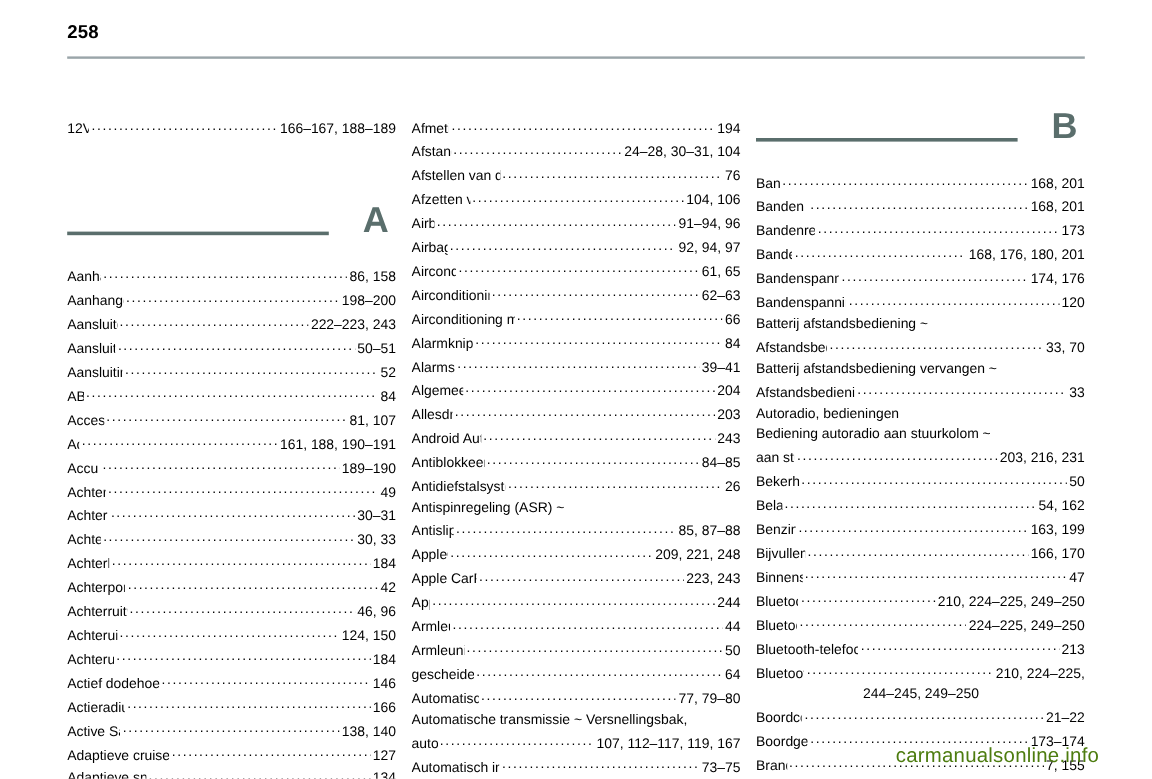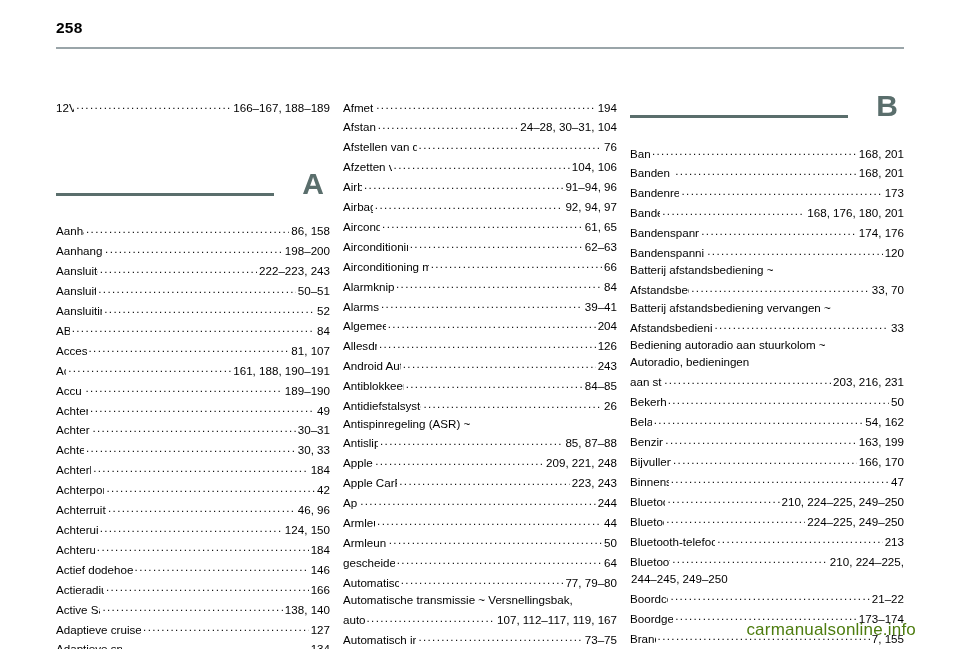--- a/index.html
+++ b/index.html
@@ -114,21 +114,21 @@
     letter-spacing: 1.35px;
   }
   .entry .pages {
     flex: 0 0 auto;
     padding-left: 1px;
   }
   .entry.plain { white-space: nowrap; }
 
   
   .entry.cont-pages {
-    justify-content: flex-start;
+    justify-content: center;
   }
 
   
   .watermark {
     position: absolute;
     right: 44px;
     bottom: 9px;
     font-size: 17px;
     color: #4d7c0f;
     letter-spacing: 0.2px;
@@ -323,21 +323,21 @@
           <span class="pages">39–41</span>
         </div>
         <div class="entry">
           <span class="term">Algemeen menu</span>
           <span class="leader">..........................................................................................</span>
           <span class="pages">204</span>
         </div>
         <div class="entry">
           <span class="term">Allesdragers</span>
           <span class="leader">..........................................................................................</span>
-          <span class="pages">126</span>
+          <span class="pages">203</span>
         </div>
         <div class="entry">
           <span class="term">Android Auto verbinding</span>
           <span class="leader">..........................................................................................</span>
           <span class="pages">243</span>
         </div>
         <div class="entry">
           <span class="term">Antiblokkeersysteem (ABS)</span>
           <span class="leader">..........................................................................................</span>
           <span class="pages">84–85</span>
@@ -449,24 +449,24 @@
         </div>
         <div class="entry plain">
           <span class="term">Batterij afstandsbediening vervangen ~</span>
         </div>
         <div class="entry">
           <span class="term">Afstandsbediening, batterij vervangen</span>
           <span class="leader">..........................................................................................</span>
           <span class="pages">33</span>
         </div>
         <div class="entry plain">
+          <span class="term">Autoradio, bedieningen</span>
+        </div>
+        <div class="entry plain">
           <span class="term">Bediening autoradio aan stuurkolom ~</span>
-        </div>
-        <div class="entry plain">
-          <span class="term">Autoradio, bedieningen</span>
         </div>
         <div class="entry">
           <span class="term">aan stuurkolom</span>
           <span class="leader">..........................................................................................</span>
           <span class="pages">203, 216, 231</span>
         </div>
         <div class="entry">
           <span class="term">Bekerhouder</span>
           <span class="leader">..........................................................................................</span>
           <span class="pages">50</span>

